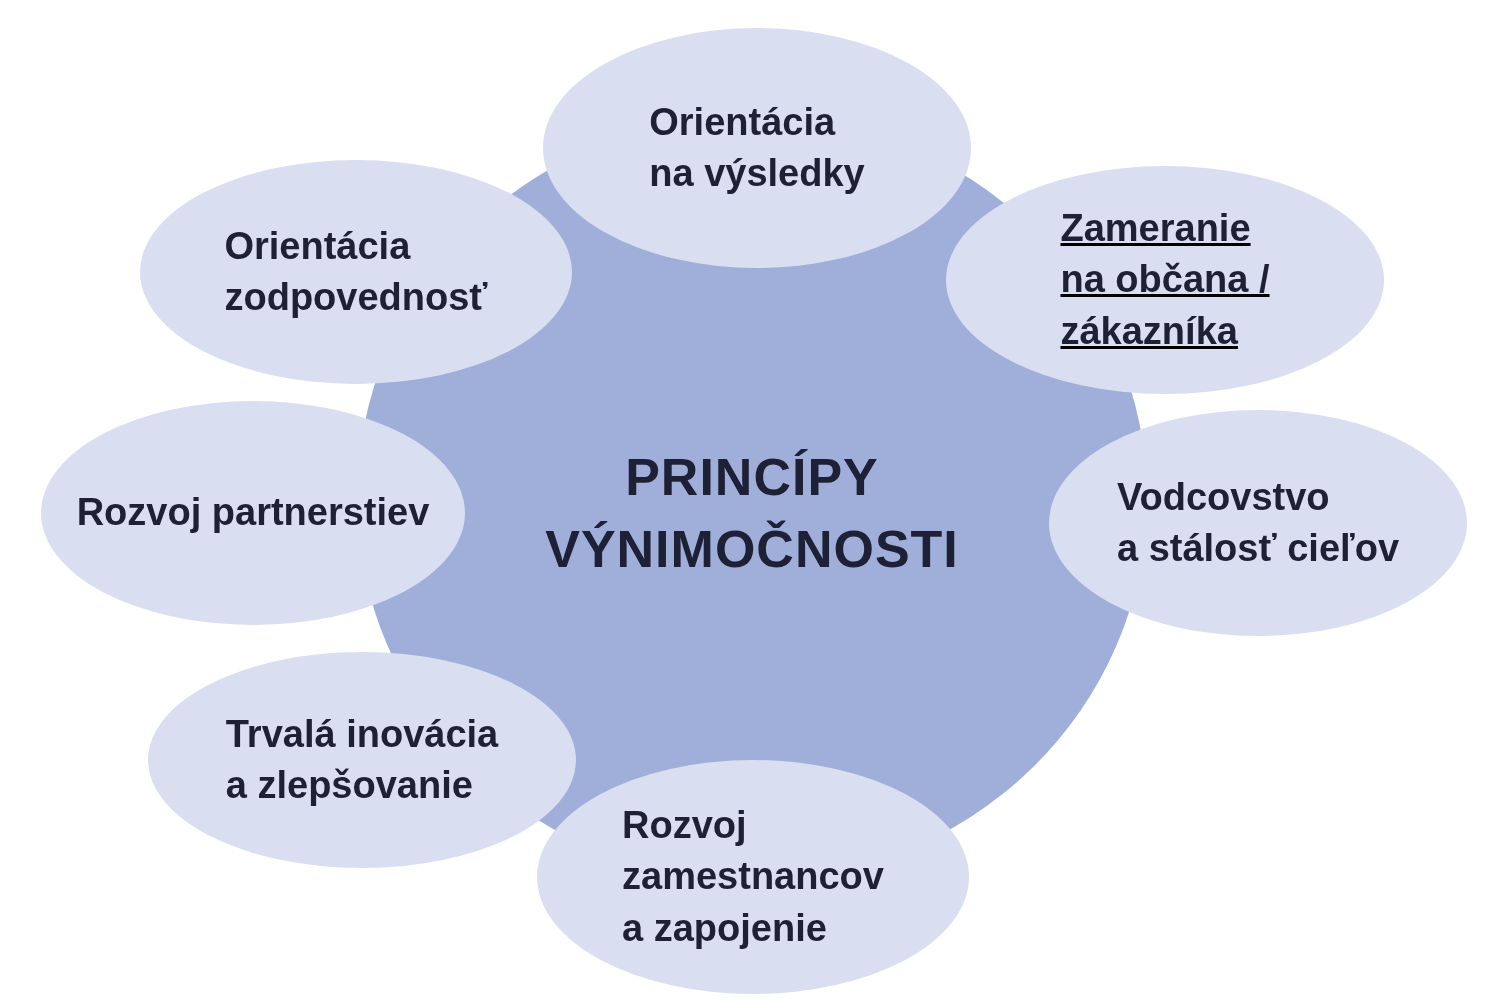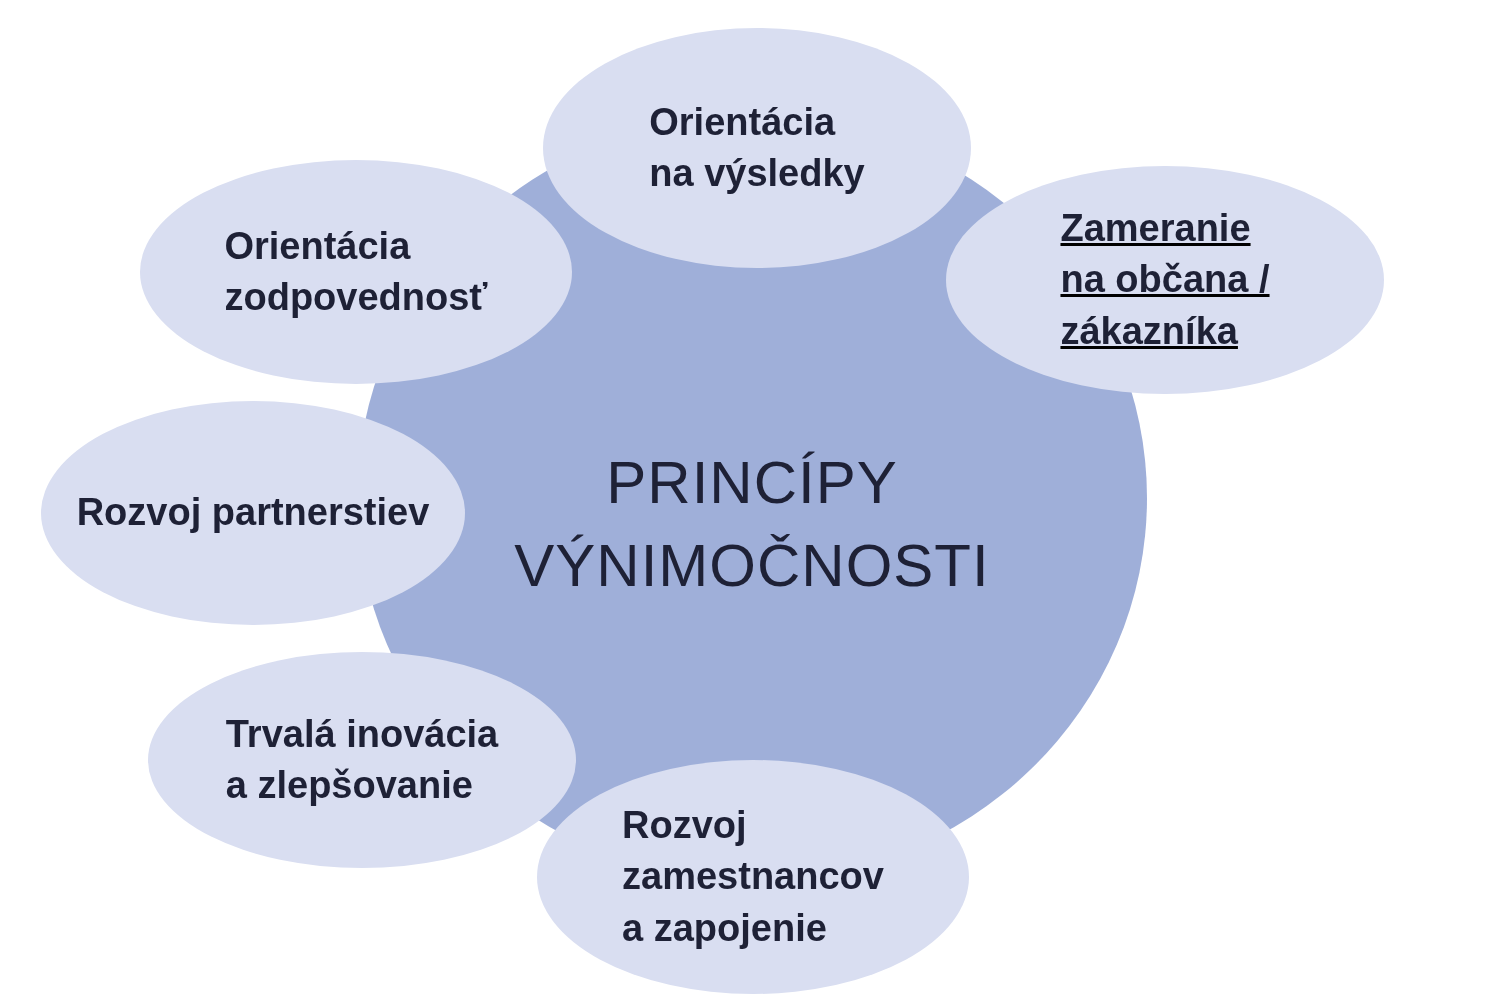--- a/index.html
+++ b/index.html
@@ -24,22 +24,22 @@
     border-radius: 50%;
     background: var(--center_fill, #9fafd9);
     z-index: 1;
   }
   .title {
     position: absolute;
     left: 402px;
     top: 442px;
     width: 700px;
     text-align: center;
-    font-size: 60px;
-    font-weight: 400;
+    font-size: 52px;
+    font-weight: 700;
     line-height: 1.38;
     letter-spacing: 1px;
     color: var(--text_color, #1e2136);
     white-space: pre-line;
     z-index: 3;
   }
   .bubble {
     position: absolute;
     border-radius: 50%;
     background: var(--ellipse_fill, #d9def1);
@@ -79,20 +79,24 @@
     <div class="label">Orientácia
 na výsledky</div>
   </div>
 
   <div class="bubble pos-top-right">
     <div class="label">Zameranie
 na občana /
 zákazníka</div>
   </div>
 
+  <div class="bubble pos-right">
+    <div class="label">Vodcovstvo
+a stálosť cieľov</div>
+  </div>
 
 
   <div class="bubble pos-bottom-left">
     <div class="label">Trvalá inovácia
 a zlepšovanie</div>
   </div>
 
   <div class="bubble pos-bottom">
     <div class="label">Rozvoj
 zamestnancov

